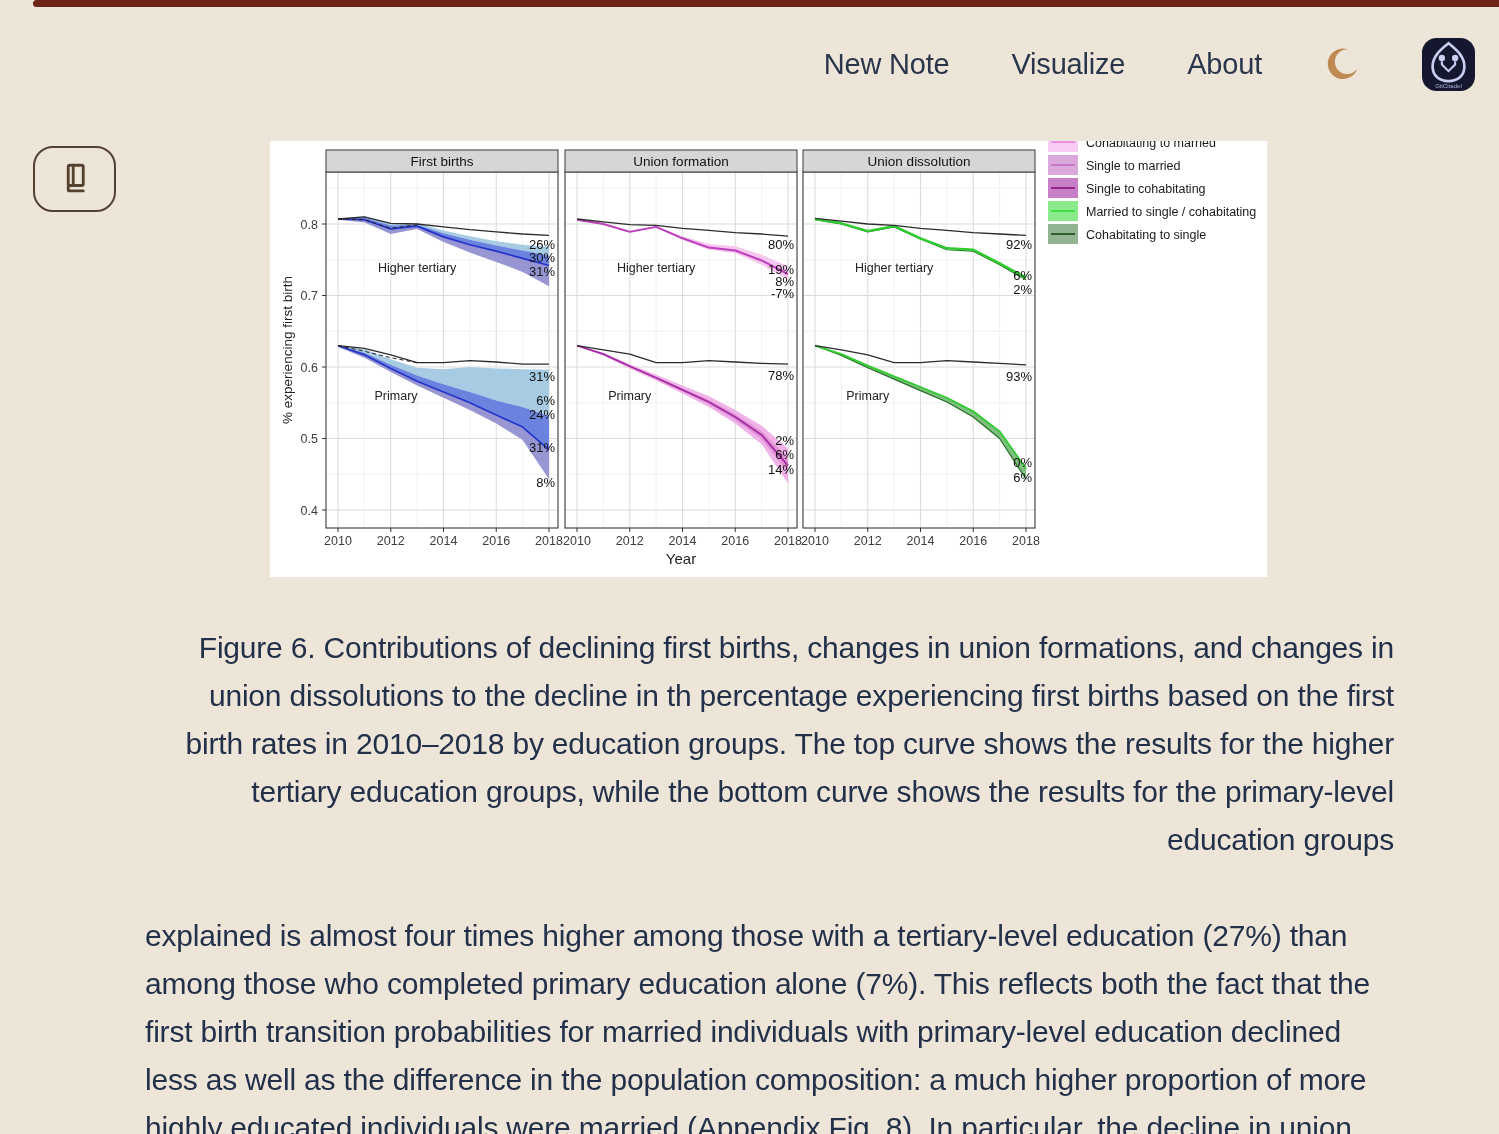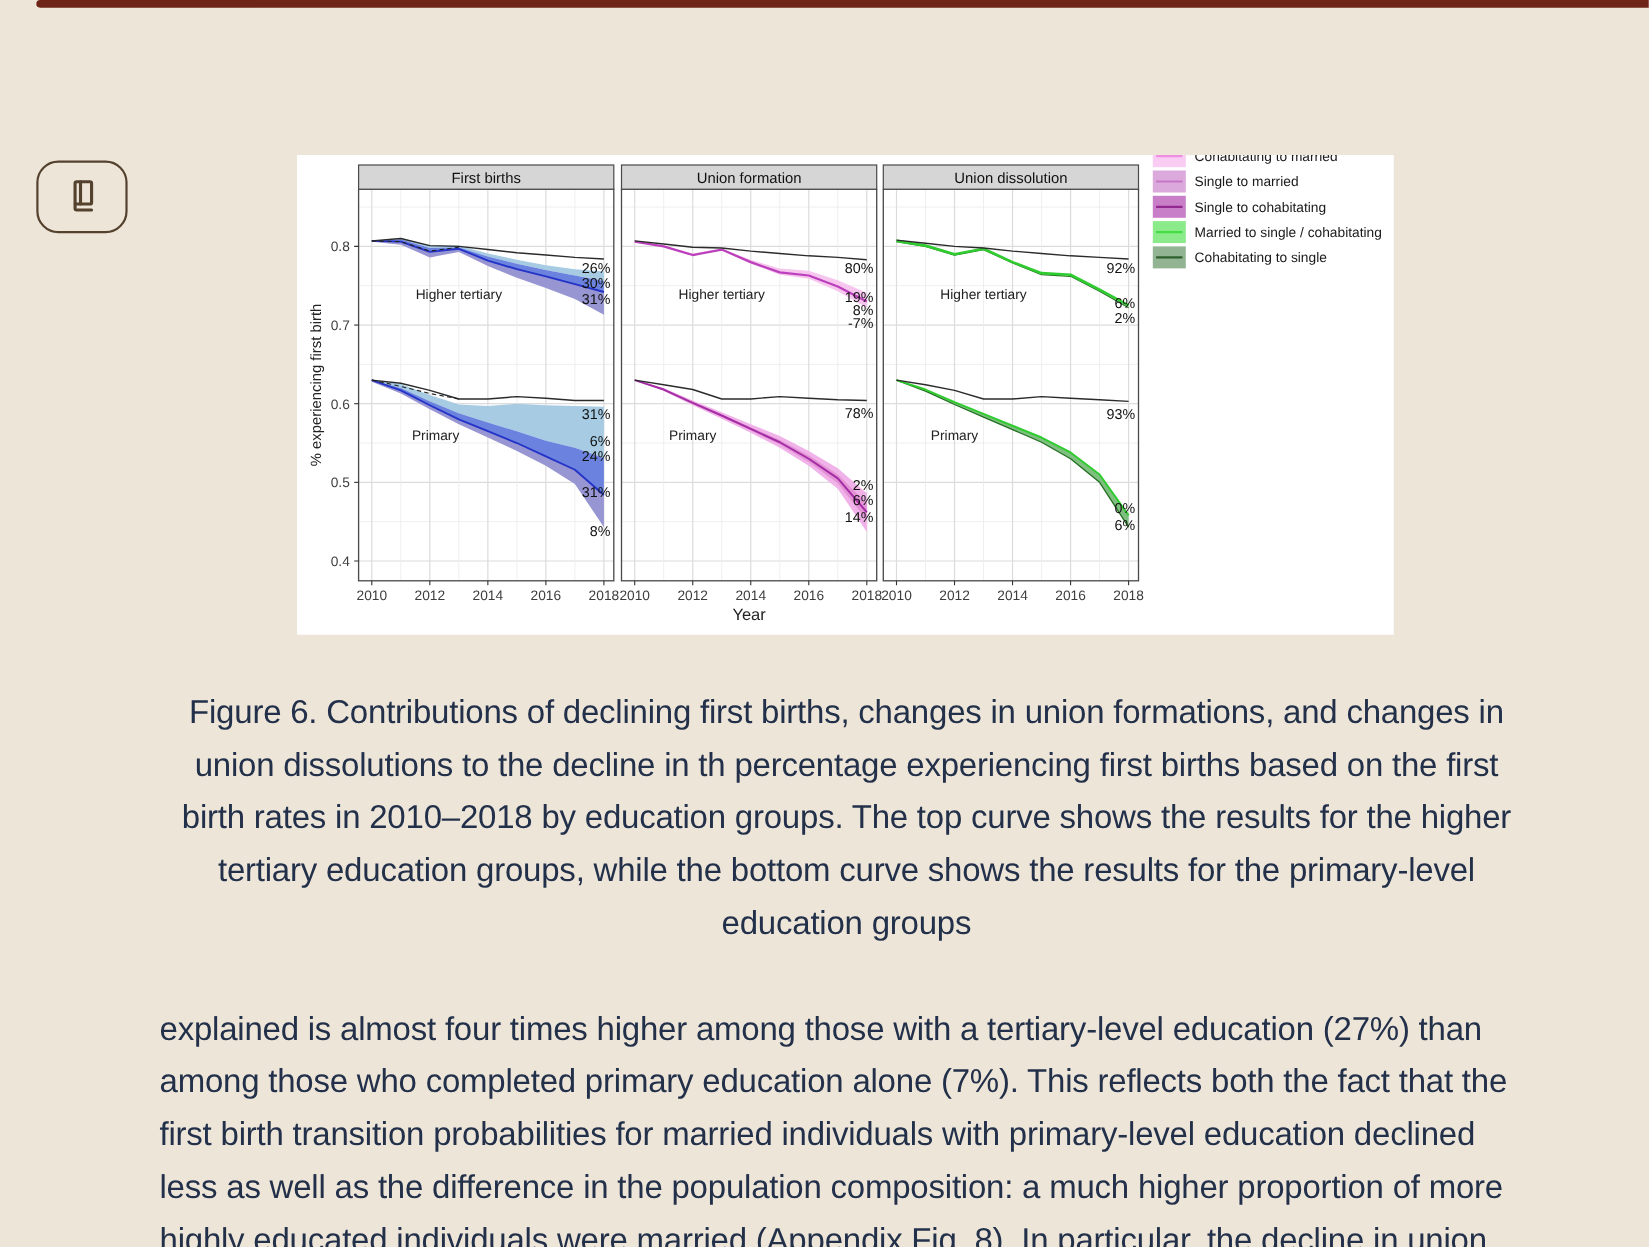--- a/index.html
+++ b/index.html
@@ -9,33 +9,55 @@
   .site-title{position:absolute;left:31px;top:40px;font-size:36px;color:#2A364B;letter-spacing:.2px;}
   .nav{position:absolute;right:24px;top:34px;display:flex;align-items:center;gap:62px;height:60px;}
   .nav a{font-size:29px;color:#2A364B;text-decoration:none;letter-spacing:-.2px;cursor:pointer;}
   .moon-btn{width:36px;height:36px;border:none;background:transparent;padding:0;cursor:pointer;}
   .logo-btn{width:53px;height:53px;border:none;padding:0;background:transparent;cursor:pointer;}
   .book-btn{position:absolute;left:33px;top:146px;width:83px;height:66px;background:transparent;
             border:2.5px solid #54422F;border-radius:20px;display:flex;align-items:center;justify-content:center;cursor:pointer;}
   .figure{position:absolute;left:270px;top:141px;width:997px;height:436px;background:#ffffff;}
   .figure svg{display:block;}
   .figure svg text{font-family:"Liberation Sans",sans-serif;}
-  .caption{position:absolute;left:145px;right:105px;top:594px;text-align:center;
+  .caption{position:absolute;left:145px;right:105px;top:594px;text-align:right;
            font-size:30px;line-height:48px;color:#22304A;letter-spacing:-.2px;}
   .bodytext{position:absolute;left:145px;right:108px;top:882px;text-align:left;
             font-size:30px;line-height:48px;color:#22304A;letter-spacing:-.2px;}
 </style>
 </head>
 <body>
 
 <div class="page">
 
   <div class="topbar"></div>
 
 
+  <nav class="nav">
+    <a>New Note</a>
+    <a>Visualize</a>
+    <a>About</a>
+    <button class="moon-btn">
+      <span>
+        <svg width="36" height="36" viewBox="0 0 32 32">
+          <path d="M21 3 A 13.5 13.5 0 1 0 29.5 20.5 A 11 11 0 1 1 21 3 Z" fill="#BE8A52"></path>
+        </svg>
+      </span>
+    </button>
+    <button class="logo-btn">
+      <svg width="53" height="53" viewBox="0 0 40 40">
+        <rect x="0" y="0" width="40" height="40" rx="11" fill="#15172E"></rect>
+        <path d="M20 4 C 27 9.5, 32 14.5, 32 21.5 C 32 28.5, 27 32.5, 20 32.5 C 13 32.5, 8 28.5, 8 21.5 C 8 14.5, 13 9.5, 20 4 Z" fill="none" stroke="#C9CDEF" stroke-width="2"></path>
+        <circle cx="15" cy="15" r="2.4" fill="#C9CDEF"></circle>
+        <circle cx="25" cy="15" r="2.4" fill="#C9CDEF"></circle>
+        <path d="M15 17.5 L15 20 L20 25 L25 20 L25 17.5" fill="none" stroke="#C9CDEF" stroke-width="1.6"></path>
+        <text x="20" y="37.5" text-anchor="middle" font-size="4.6" fill="#AEB3D8">GitCitadel</text>
+      </svg>
+    </button>
+  </nav>
 
   <button class="book-btn">
     <span>
       <svg width="36" height="36" viewBox="0 0 24 24" fill="none" stroke="#54422F" stroke-width="1.9" stroke-linecap="round" stroke-linejoin="round">
         <rect x="7.5" y="3.5" width="10" height="13.5" rx="1"></rect>
         <line x1="10.8" y1="3.5" x2="10.8" y2="17"></line>
         <path d="M7.5 17 v2.6 a1 1 0 0 0 1 1 h9"></path>
       </svg>
     </span>
   </button>

